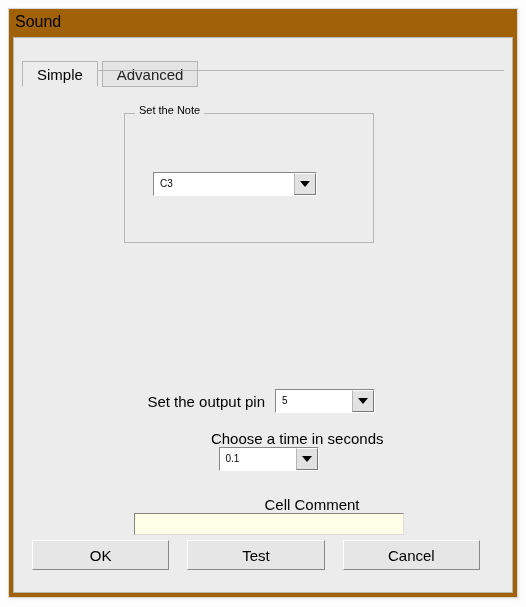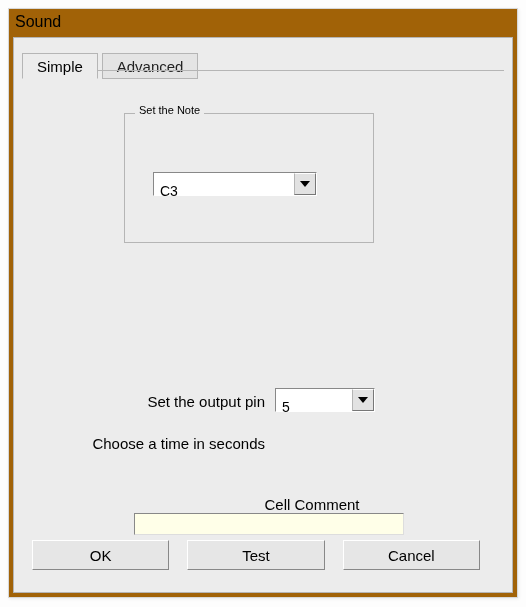--- a/index.html
+++ b/index.html
@@ -33,21 +33,21 @@
   }
   .client {
     position: absolute;
     left: 4px; top: 28px; right: 4px; bottom: 4px;
     border: 1px solid #b5b5b5;
     background: #ECECEC;
   }
   
   .tabstrip {
     position: absolute;
-    left: 8px; top: 14px;
+    left: 8px; top: 22px;
     height: 26px;
   }
   .tab {
     display: inline-block;
     height: 26px;
     line-height: 26px;
     padding: 0 14px;
     font-size: 15px;
     position: relative;
     top: 1px;
@@ -101,23 +101,23 @@
     height: 24px;
     background: #fff;
     border-top: 1px solid #888;
     border-left: 1px solid #888;
     border-right: 1px solid #fff;
     border-bottom: 1px solid #fff;
   }
   .combo .combo-text {
     display: inline-block;
     line-height: 22px;
-    padding: 7px 6px;
+    padding: 0 6px;
     min-width: 90px;
-    font-size: 14px;
+    font-size: 10px;
   }
   .combo .combo-btn {
     width: 22px;
     background: #e2e2e2;
     border-left: 1px solid #b5b5b5;
     border-top: 1px solid #fff;
     border-right: 1px solid #777;
     border-bottom: 1px solid #777;
     display: flex; align-items: center; justify-content: center;
   }
@@ -139,21 +139,21 @@
     align-items: center;
   }
   .row .lbl {
     text-align: right;
     font-size: 15px;
     padding-right: 10px;
     width: 250px;
   }
   .row .ctrl { }
   .row-pin   { top: 350px; }
-  .row-time  { top: 392px; }
+  .row-time  { top: 392px; flex-direction: column; }
 
   
   .row-comment { top: 458px; flex-direction: column; }
   .row-comment .lbl { width: 202px; }
   .comment-input {
     width: 270px;
     height: 24px;
     background: #FFFFE8;
     border-top: 1px solid #888;
     border-left: 1px solid #888;
@@ -222,20 +222,28 @@
           <span class="combo-text">5</span>
           <span class="combo-btn">
             <span class="tri"></span>
           </span>
         </div>
       </div>
     </div>
 
     <div class="row row-time">
       <div class="lbl">Choose a time in seconds</div>
+      <div class="ctrl">
+        <div class="combo combo-small">
+          <span class="combo-text">0.1</span>
+          <span class="combo-btn">
+            <span class="tri"></span>
+          </span>
+        </div>
+      </div>
     </div>
 
     <div class="row row-comment">
       <div class="lbl">Cell Comment</div>
       <input class="comment-input" type="text" value="" style="">
     </div>
 
     <div class="btnrow">
       <div class="btn">OK</div>
       <div class="btn">Test</div>

